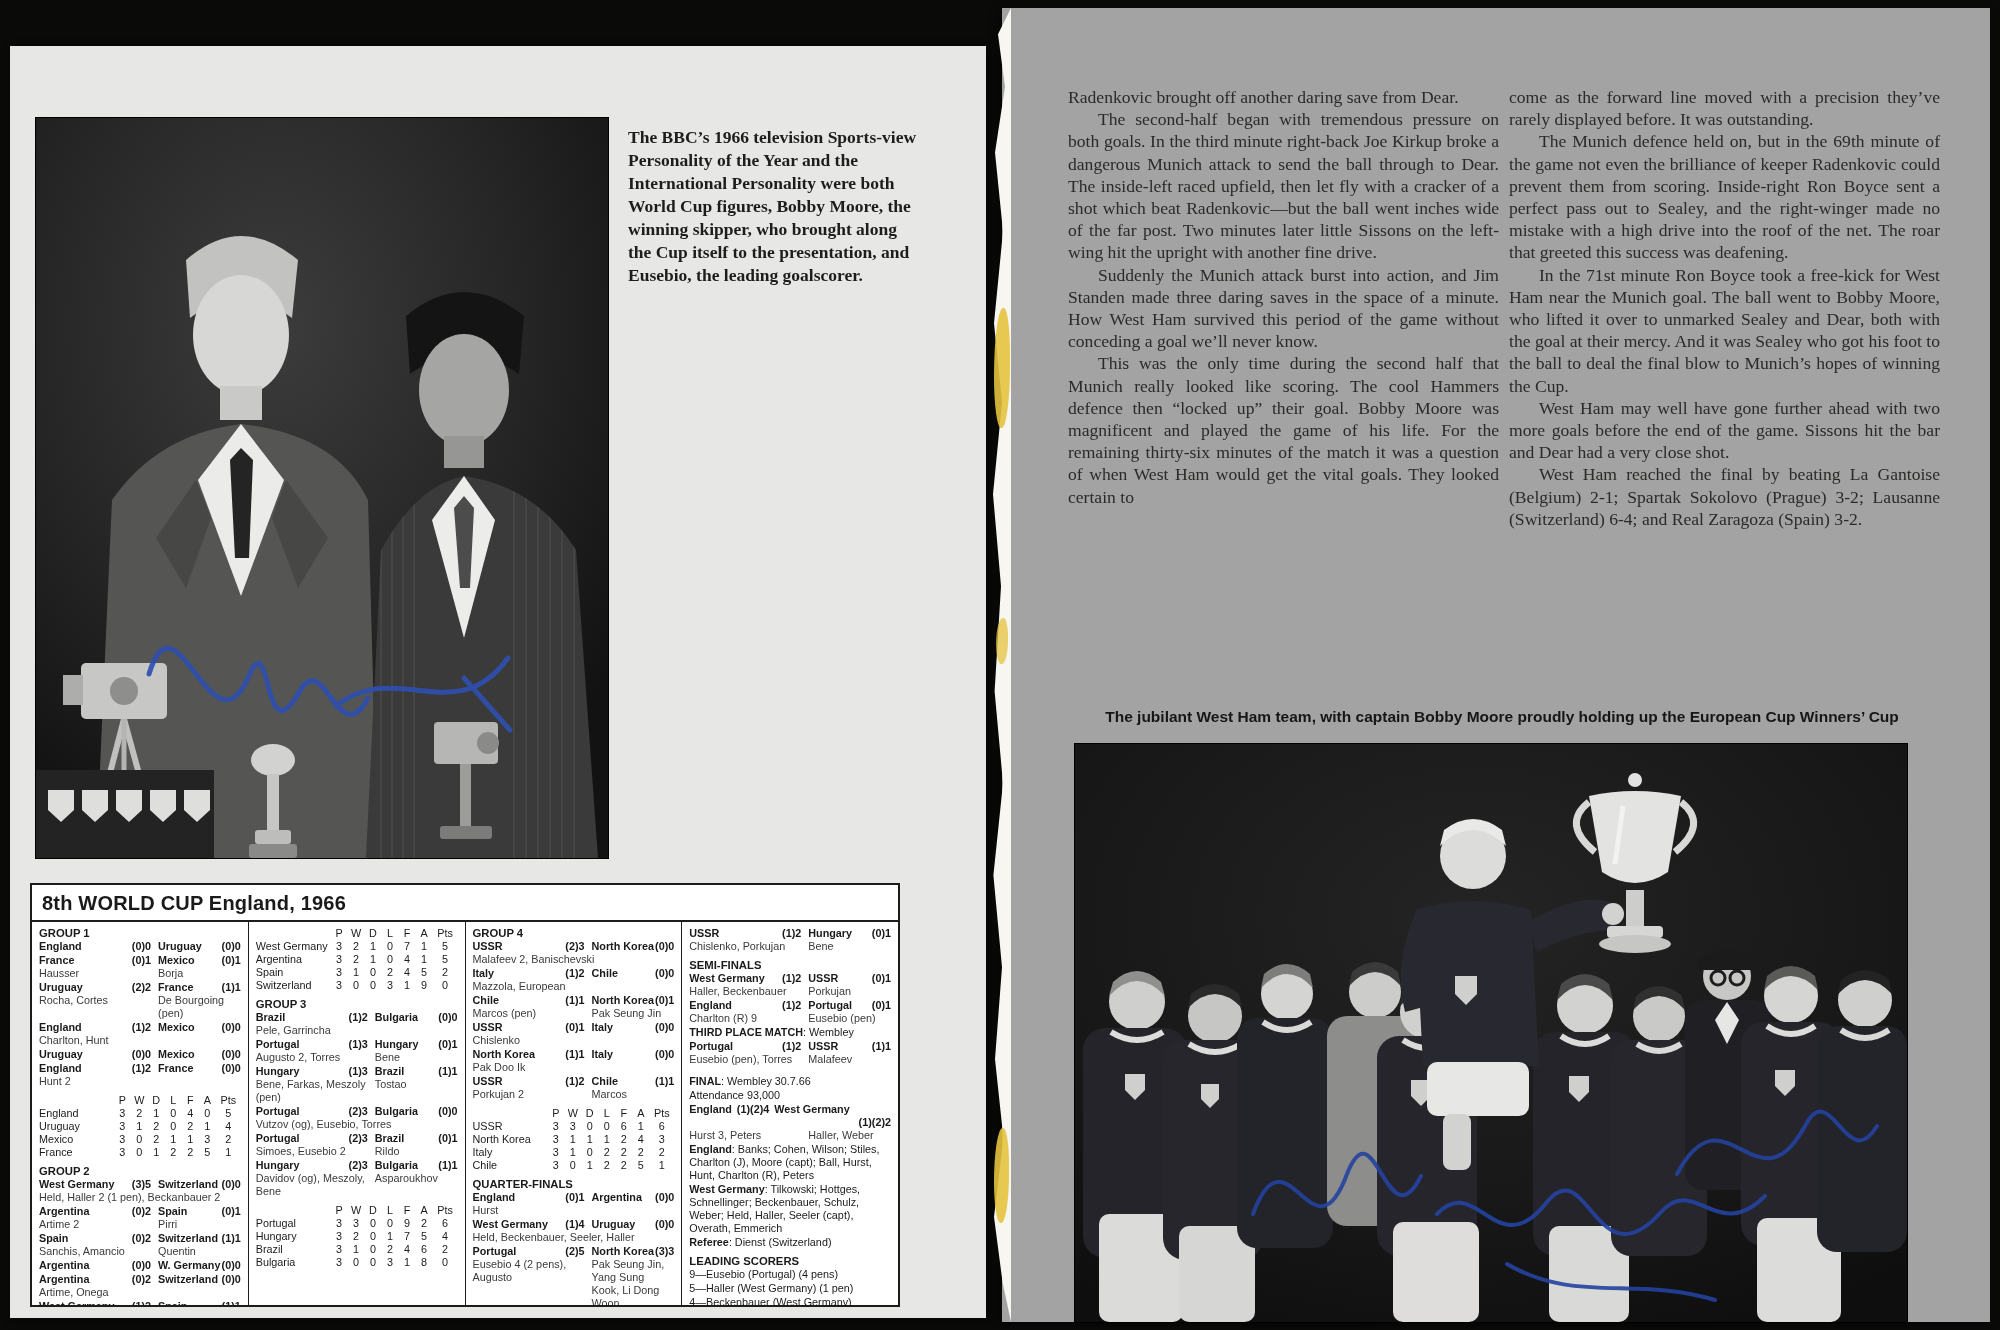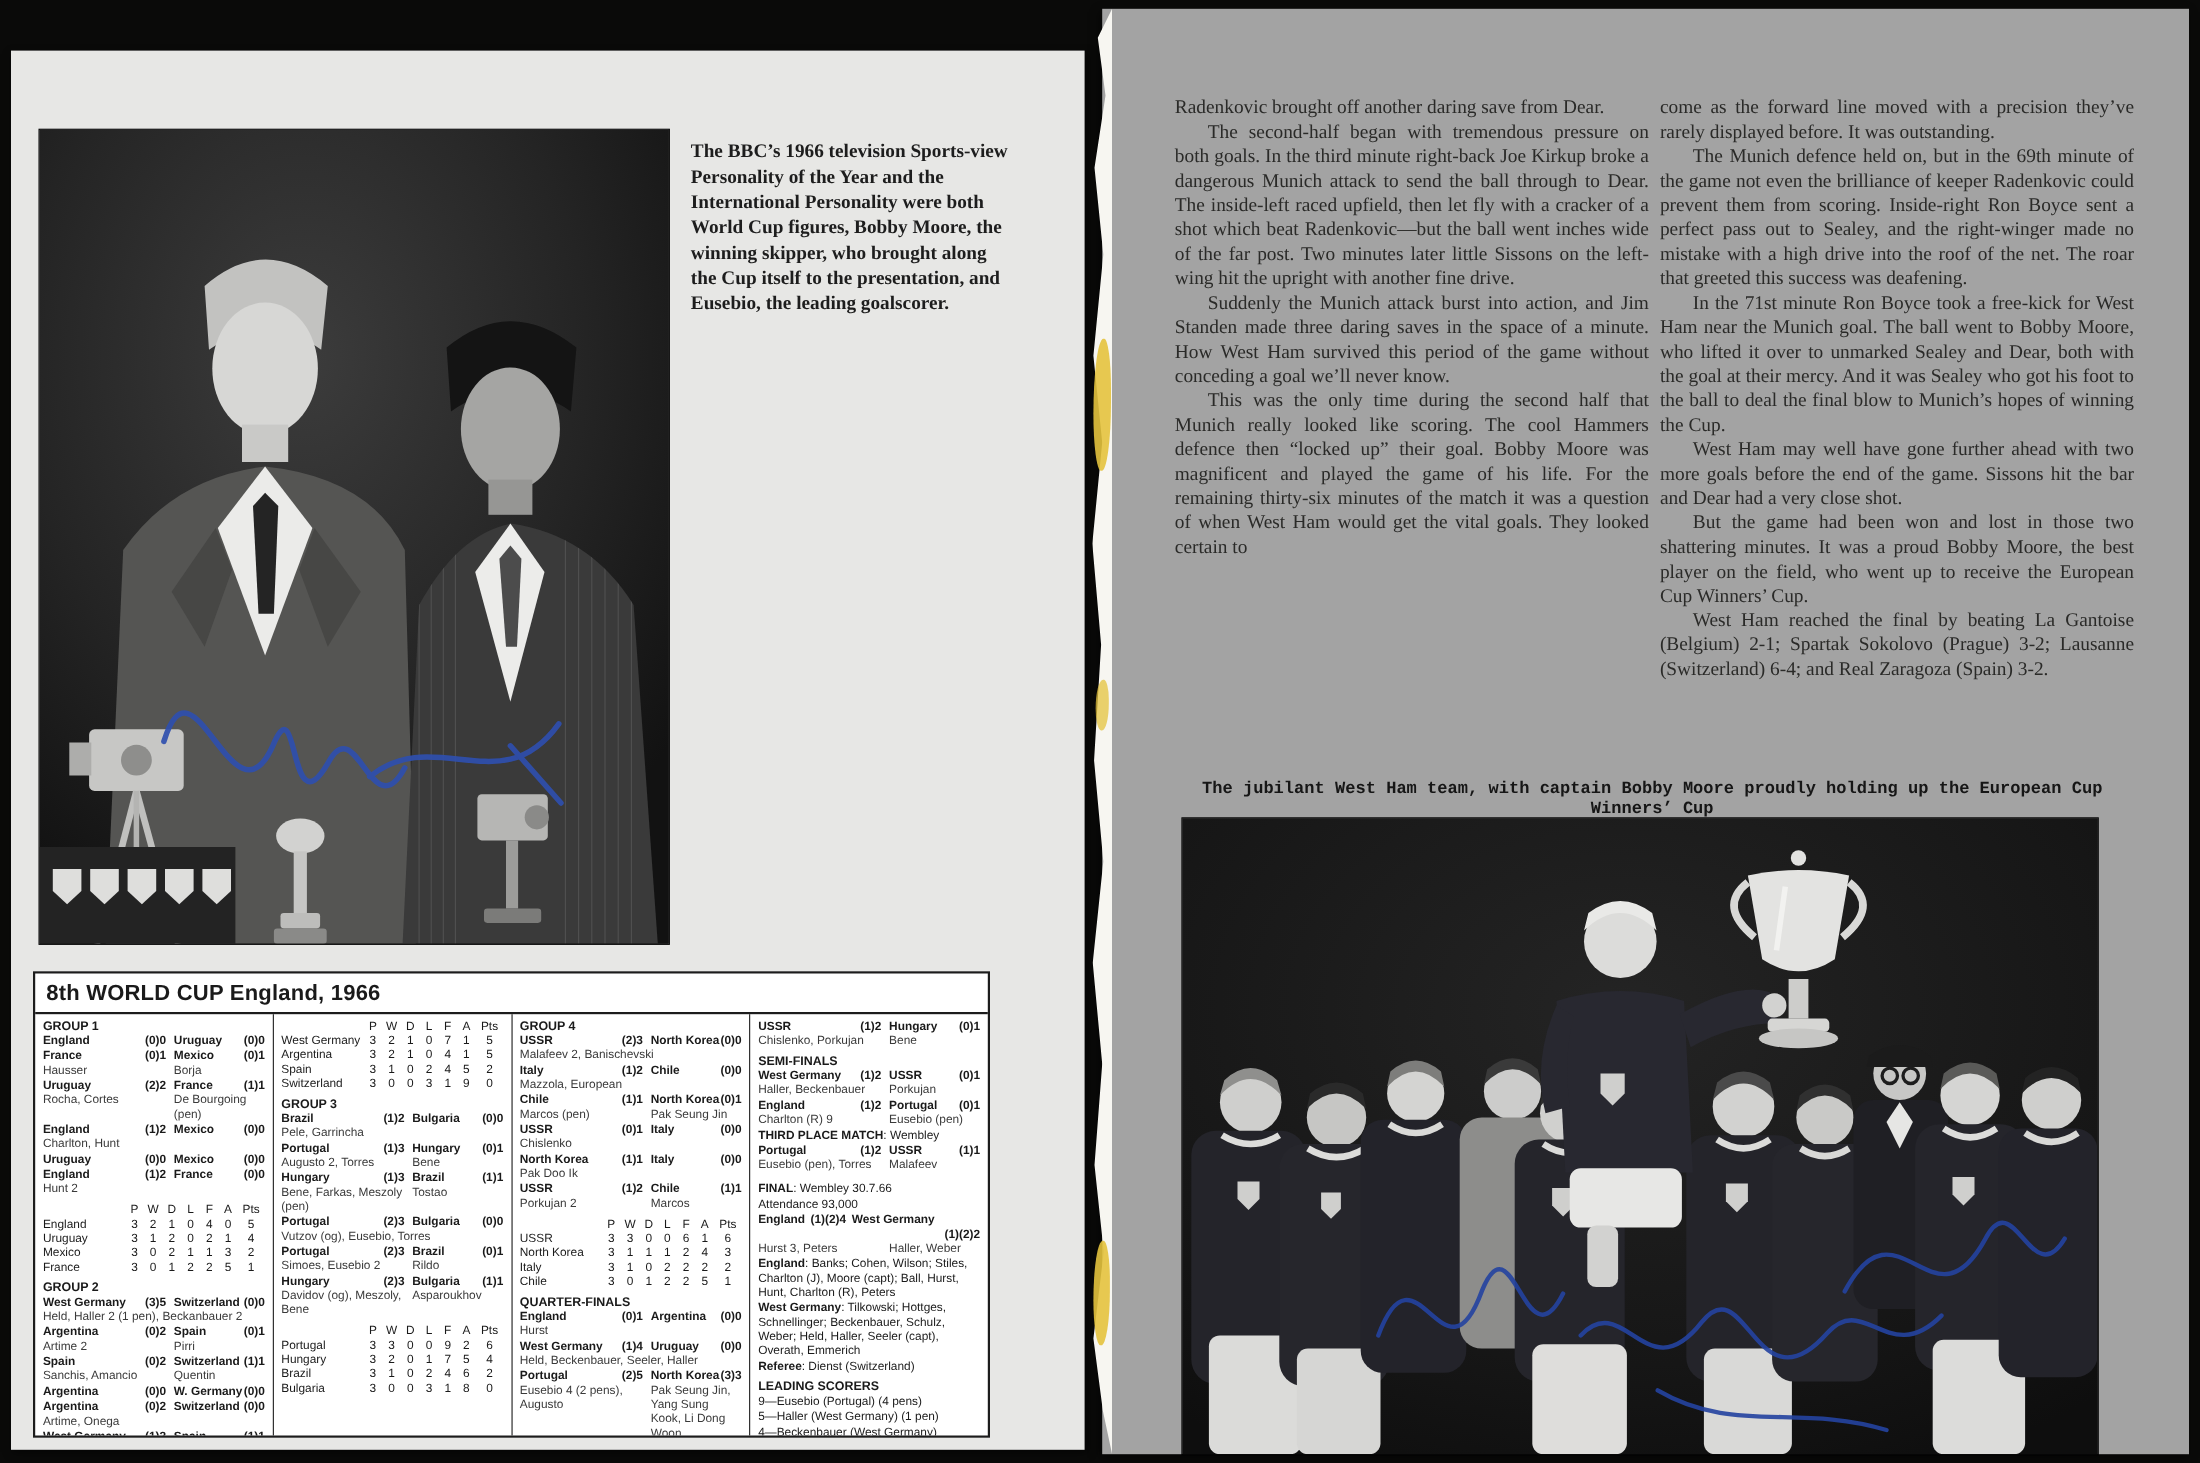--- a/index.html
+++ b/index.html
@@ -54,21 +54,21 @@
   .stain.s2{left:-6px;top:610px;width:12px;height:46px;opacity:.75;}
   .stain.s3{left:-8px;top:1120px;width:15px;height:95px;}
 
   .artwrap{position:absolute;left:66px;top:78px;width:872px;display:flex;gap:10px;color:#2a2a28;}
   .artcol{width:431px;text-align:justify;font-family:"Liberation Serif",serif;
           font-size:17.6px;line-height:22.2px;}
   .artcol p{margin:0;text-indent:1.7em;}
   .artcol p.noind{text-indent:0;}
 
   .capR{position:absolute;left:70px;top:700px;width:860px;text-align:center;
-        font-family:Liberation Mono, monospace;font-weight:bold;font-size:15.5px;color:#161616;}
+        font-family:Liberation Sans, sans-serif;font-weight:bold;font-size:15.5px;color:#161616;}
   .photoR{position:absolute;left:73px;top:736px;width:832px;height:578px;background:#121212;outline:1px solid #000;}
   .photoR svg{display:block;width:100%;height:100%;}
 </style>
 </head>
 <body>
 
 <div class="pageL">
 
   <div class="photoL">
     <svg viewBox="0 0 572 740" preserveAspectRatio="none">
@@ -761,21 +761,20 @@
         <p class="noind">Radenkovic brought off another daring save from Dear.</p>
         <p>The second-half began with tremendous pressure on both goals.  In the third minute right-back Joe Kirkup broke a dangerous Munich attack to send the ball through to Dear.  The inside-left raced upfield, then let fly with a cracker of a shot which beat Radenkovic—but the ball went inches wide of the far post.  Two minutes later little Sissons on the left-wing hit the upright with another fine drive.</p>
         <p>Suddenly the Munich attack burst into action, and Jim Standen made three daring saves in the space of a minute.  How West Ham survived this period of the game without conceding a goal we’ll never know.</p>
         <p>This was the only time during the second half that Munich really looked like scoring.  The cool Hammers defence then “locked up” their goal.  Bobby Moore was magnificent and played the game of his life.  For the remaining thirty-six minutes of the match it was a question of when West Ham would get the vital goals.  They looked certain to</p>
       </div>
     <div class="artcol">
         <p class="noind">come as the forward line moved with a precision they’ve rarely displayed before.  It was outstanding.</p>
         <p>The Munich defence held on, but in the 69th minute of the game not even the brilliance of keeper Radenkovic could prevent them from scoring.  Inside-right Ron Boyce sent a perfect pass out to Sealey, and the right-winger made no mistake with a high drive into the roof of the net.  The roar that greeted this success was deafening.</p>
         <p>In the 71st minute Ron Boyce took a free-kick for West Ham near the Munich goal.  The ball went to Bobby Moore, who lifted it over to unmarked Sealey and Dear, both with the goal at their mercy.  And it was Sealey who got his foot to the ball to deal the final blow to Munich’s hopes of winning the Cup.</p>
         <p>West Ham may well have gone further ahead with two more goals before the end of the game.  Sissons hit the bar and Dear had a very close shot.</p>
-        <p>But the game had been won and lost in those two shattering minutes.  It was a proud Bobby Moore, the best player on the field, who went up to receive the European Cup Winners’ Cup.</p>
         <p>West Ham reached the final by beating La Gantoise (Belgium) 2-1; Spartak Sokolovo (Prague) 3-2; Lausanne (Switzerland) 6-4; and Real Zaragoza (Spain) 3-2.</p>
       </div>
   </div>
 
   <div class="capR">The jubilant West Ham team, with captain Bobby Moore proudly holding up the European Cup Winners’ Cup</div>
 
   <div class="photoR">
     <svg viewBox="0 0 832 578" preserveAspectRatio="none">
       <defs>
         <radialGradient id="vigR" cx="48%" cy="30%" r="80%">

